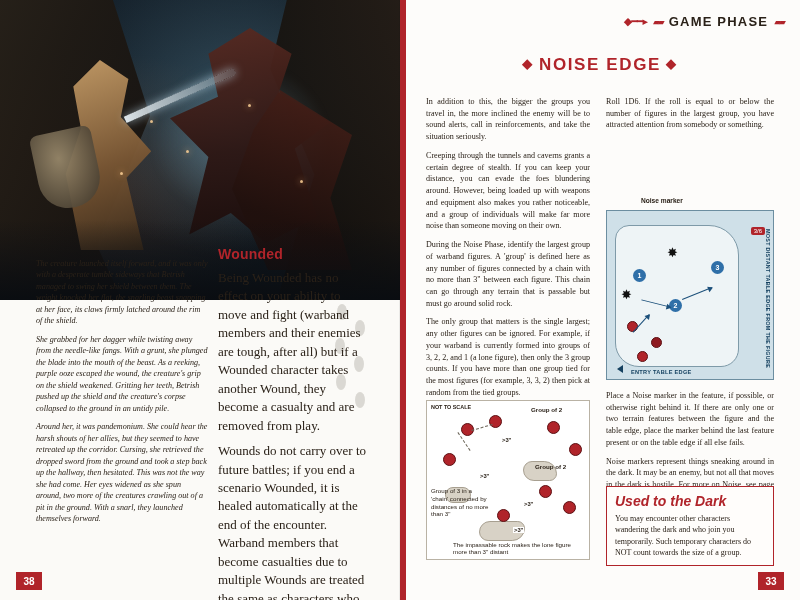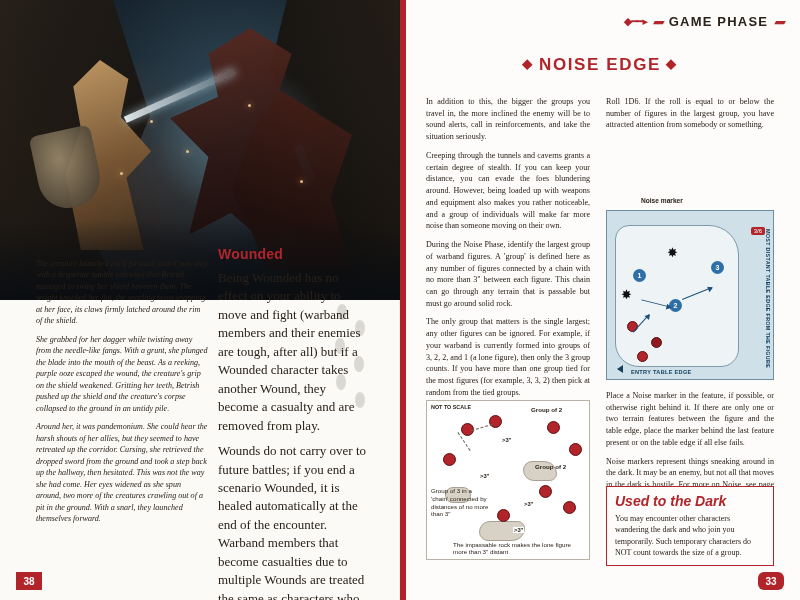--- a/index.html
+++ b/index.html
@@ -342,21 +342,21 @@
     bottom: 10px;
     width: 26px; height: 18px;
     background: #b0242a;
     color: #fff;
     font-family: "Liberation Sans", sans-serif;
     font-weight: bold;
     font-size: 10px;
     display: flex; align-items: center; justify-content: center;
   }
   .pagenum.left { left: 16px; }
-  .pagenum.right { right: 16px; border-radius: 6px; }
+  .pagenum.right { right: 16px; }
   .gutter {
     position: absolute; left: 399px; top: 0; width: 2px; height: 600px;
     background: linear-gradient(90deg, rgba(0,0,0,.08), rgba(0,0,0,.02));
   }
 </style>
 </head>
 <body>
 
 <div class="spread">
 

